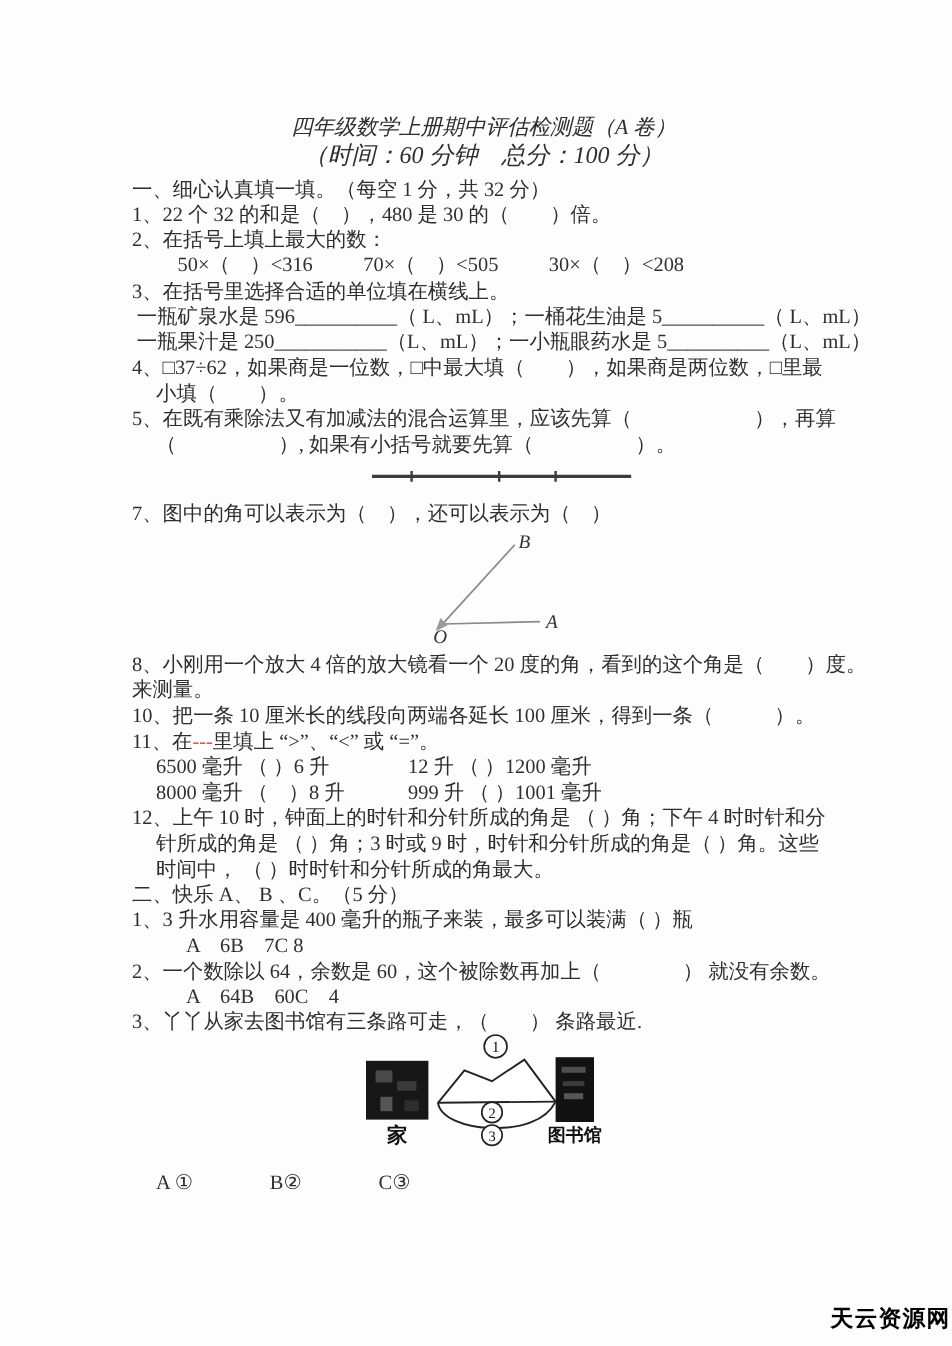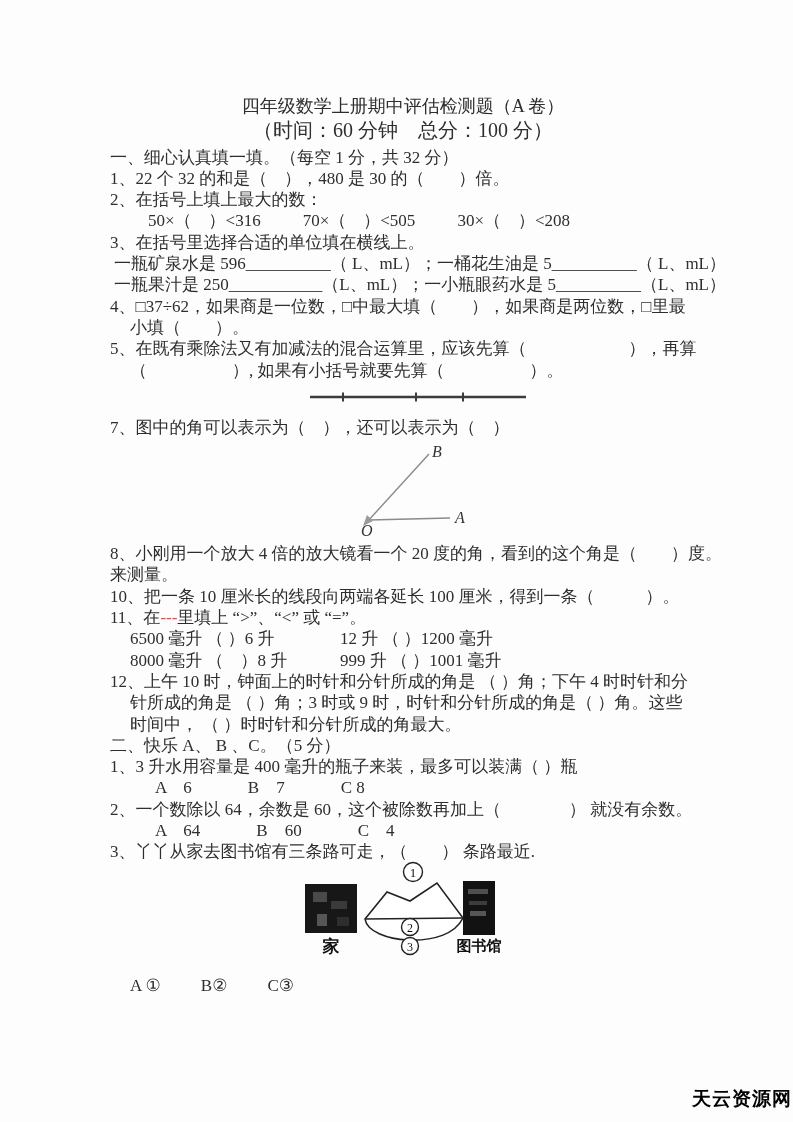--- a/index.html
+++ b/index.html
@@ -3,30 +3,30 @@
 <meta charset="utf-8">
 <style>
   html,body { margin:0; padding:0; }
   .page {
     position:relative; width:793px; height:1122px; background:#fdfdfd;
     font-family:"Liberation Serif","DejaVu Serif",serif;
     color:#2e2e2e; overflow:hidden;
   }
   .content { position:absolute; left:110px; top:96px; width:586px; font-size:17px; }
   .ln { margin:0; line-height:21.3px; white-space:pre; }
-  .center { text-align:center; }
+  .center { text-align:center;font-style:italic; }
   .title { font-size:18px; }
   .subtitle { font-size:20px; margin-top:3px; margin-bottom:5px; }
   .indent1 { padding-left:20px; }
   .indent-sm { padding-left:4px; }
   .exprs { display:flex; padding-left:38px; gap:42px;align-items:flex-end; }
   .cmp-row { display:flex; padding-left:20px; }
   .cmp-row .c1 { display:inline-block; width:210px; }
-  .opts { display:flex; padding-left:45px; gap:56px; }
-  .opts.tight { padding-left:20px; gap:40px; }
+  .opts { display:flex; padding-left:45px; }
+  .opts.tight { padding-left:20px; gap:64px; }
   .dash-red { color:#cc5555; }
   .fig-seg { display:block; margin:8px 0 12px 198px; }
   .fig-angle { display:block; margin:4px 0 5px 242px; }
   .fig-paths { display:block; margin:-4px 0 4px 183px; }
   .watermark {
     position:absolute; right:1px; bottom:10px;
     font-family:Liberation Sans, sans-serif;
     font-weight:bold; font-size:19px; color:#000; letter-spacing:1px;
   }
   svg text.lbl { font-family:"Liberation Serif","DejaVu Serif",serif; }

